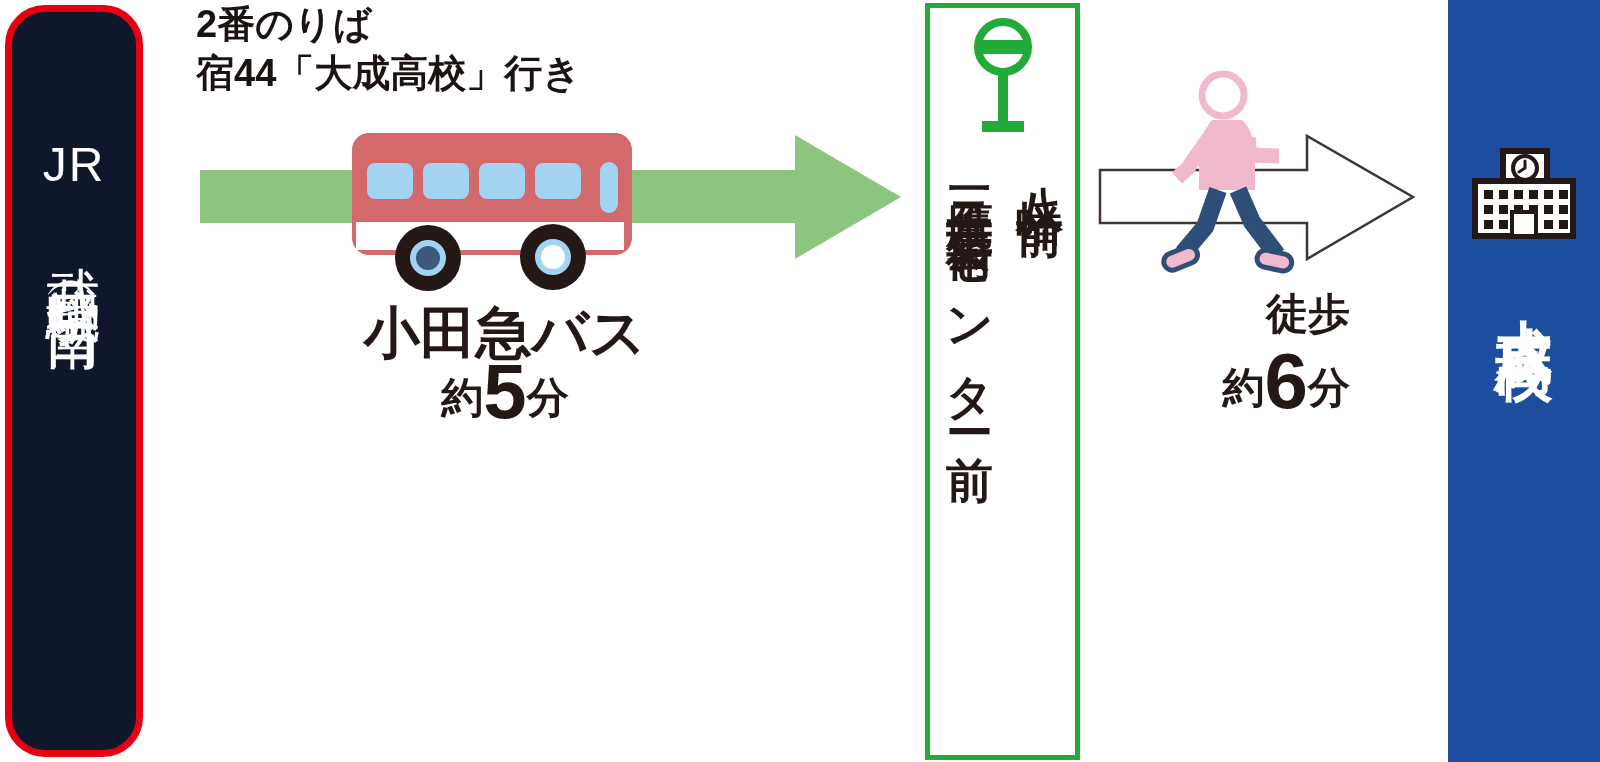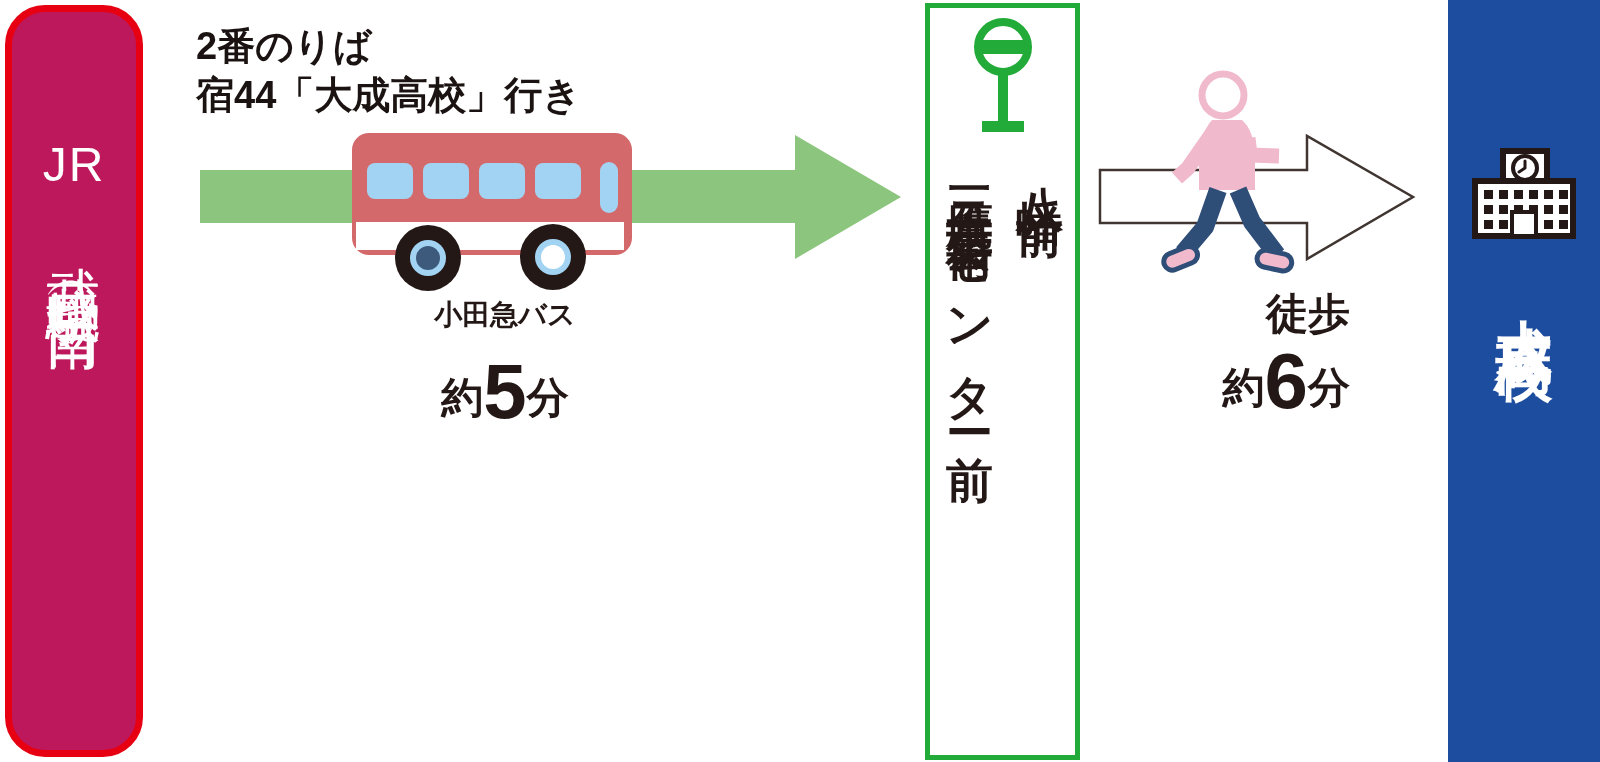--- a/index.html
+++ b/index.html
@@ -4,54 +4,54 @@
 <style>
   html,body{margin:0;padding:0;background:#fff;}
   .canvas{
     position:relative;width:1600px;height:762px;background:#fff;overflow:hidden;
     font-family:"Liberation Sans","DejaVu Sans",sans-serif;color:#231815;
   }
   
   .station-box{
     position:absolute;left:5px;top:5px;width:138px;height:752px;
     box-sizing:border-box;border:7px solid #e60012;border-radius:40px;
-    background:#be185d;
+    background:#0f172a;
   }
   .station-company{
     position:absolute;left:0;right:0;top:125px;text-align:center;
     color:#fff;font-size:48px;font-weight:500;letter-spacing:2px;
   }
   .station-name{
     position:absolute;left:50%;top:212px;transform:translateX(-50%);
     writing-mode:vertical-rl;text-orientation:mixed;
     color:#fff;font-size:54px;font-weight:500;letter-spacing:10px;line-height:1;
   }
   
   .boarding-info{
-    position:absolute;left:196px;top:22px;
+    position:absolute;left:196px;top:0;
     font-size:38px;font-weight:800;line-height:1.28;color:#1a1311;
   }
   
   .route-arrow-shaft{
     position:absolute;left:200px;top:170px;width:595px;height:53px;background:#8cc67e;
   }
   .route-arrow-head{
     position:absolute;left:795px;top:135px;width:0;height:0;
     border-top:62px solid transparent;border-bottom:62px solid transparent;
     border-left:106px solid #8cc67e;
   }
   
   .bus-svg{position:absolute;left:340px;top:120px;}
   .busstop-svg{position:absolute;left:948px;top:18px;}
   .walkarrow-svg{position:absolute;left:1095px;top:130px;}
   .walker-svg{position:absolute;left:1150px;top:68px;}
   .school-svg{position:absolute;left:1472px;top:148px;}
   
   .bus-caption{position:absolute;left:340px;top:296px;width:330px;text-align:center;
-    font-size:28px;font-weight:800;}
+    font-size:56px;font-weight:800;}
   .bus-duration{position:absolute;left:340px;top:352px;width:330px;text-align:center;}
   .walk-caption{position:absolute;left:1120px;top:286px;width:230px;text-align:right;
     font-size:42px;font-weight:800;}
   .walk-duration{position:absolute;left:1120px;top:342px;width:230px;text-align:right;}
   .dur-small{font-size:42px;font-weight:800;vertical-align:baseline;}
   .dur-big{font-size:78px;font-weight:800;vertical-align:-6px;line-height:1;}
   
   .busstop-box{
     position:absolute;left:925px;top:3px;width:155px;height:757px;
     box-sizing:border-box;border:5px solid #22ab38;background:#fff;

